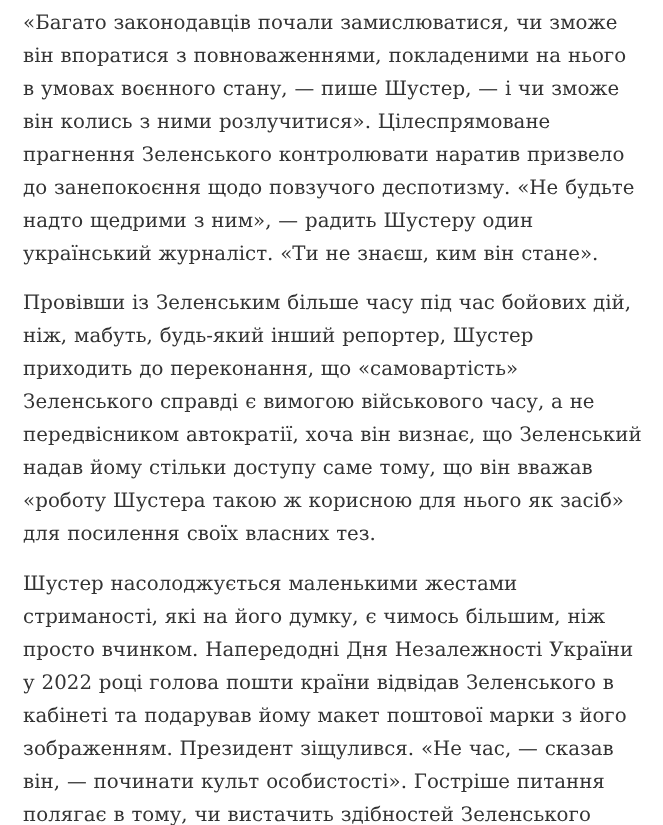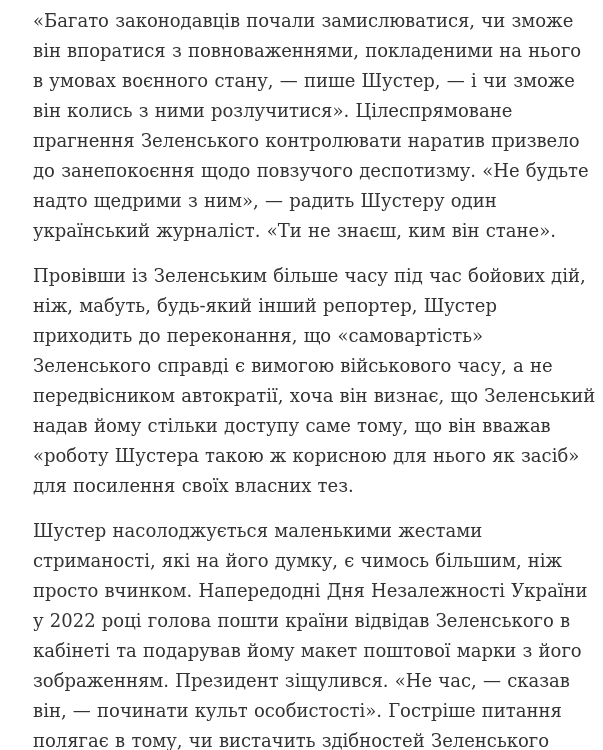--- a/index.html
+++ b/index.html
@@ -7,21 +7,20 @@
     padding: 0;
     background: #ffffff;
   }
   .page {
     position: relative;
     width: 603px;
     height: 750px;
     overflow: hidden;
     background: #ffffff;
     box-sizing: border-box;
-    padding-left: 12px;
   }
   .article {
     box-sizing: border-box;
     width: 603px;
     padding: 6px 19px 0 21px;
     font-family: "DejaVu Serif", "Liberation Serif", serif;
     font-size: 18px;
     line-height: 30px;
     color: #333333;
     text-align: left;

